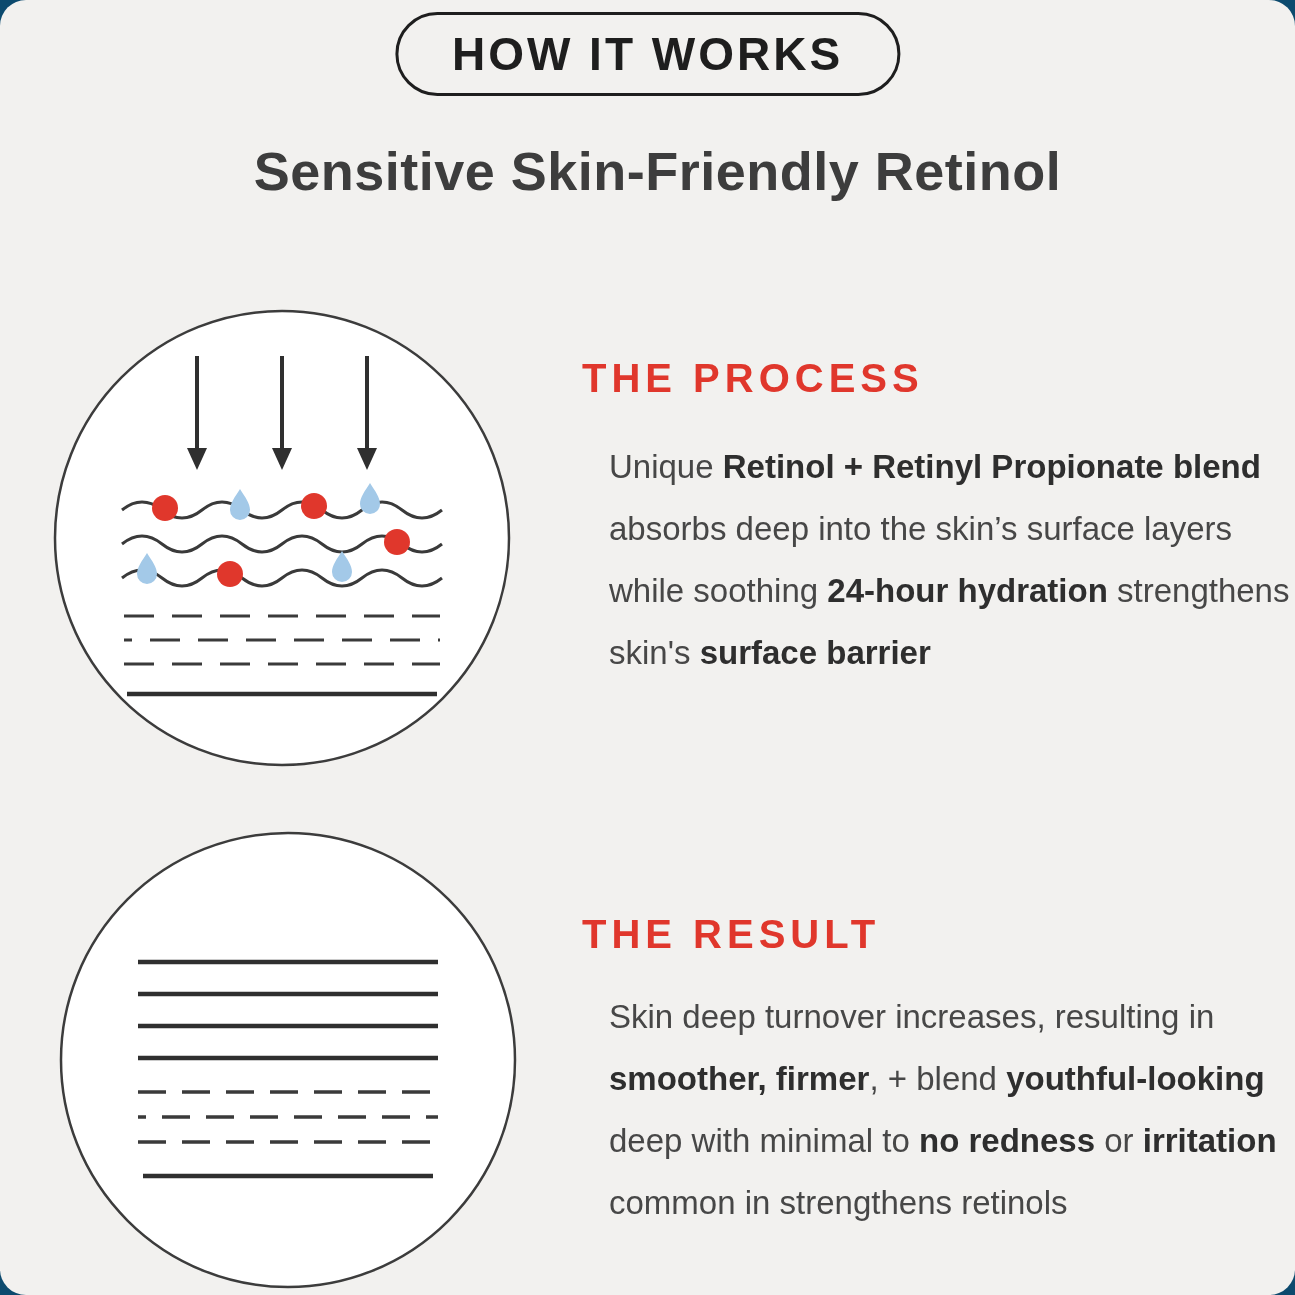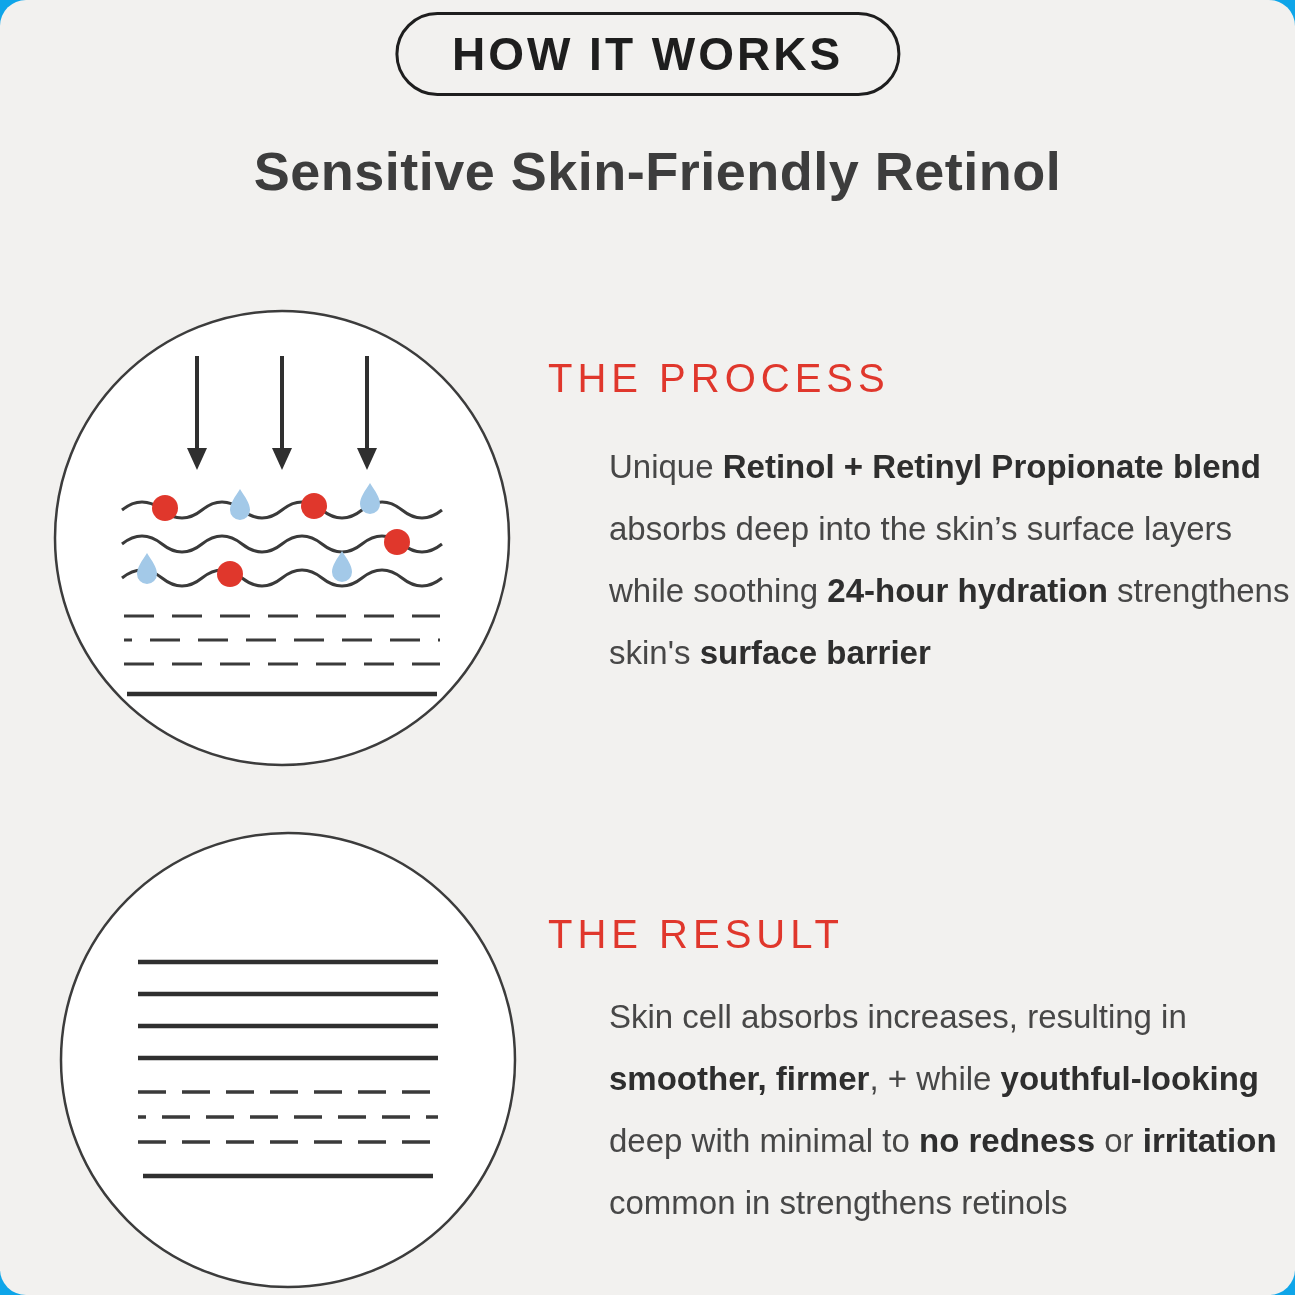--- a/index.html
+++ b/index.html
@@ -11,21 +11,21 @@
   }
   *{box-sizing:border-box;margin:0;padding:0;}
   body{
     background:#ffffff;
     font-family:"Liberation Sans", sans-serif;
     width:1295px;height:1295px;
   }
   .canvas{
     position:relative;
     width:1295px;height:1295px;
-    background:#0ea5e9;
+    background:#0c4a6e;
   }
   .card{
     position:absolute;
     inset:0;
     background:var(--bg);
     border-radius:26px;
     overflow:hidden;
   }
   .badge{
     position:absolute;
@@ -50,23 +50,23 @@
     letter-spacing:0.5px;
     margin-left:20px;
   }
   .illustration{
     position:absolute;
   }
   .illustration.process{left:52px;top:308px;}
   .illustration.result{left:58px;top:830px;}
   .section-heading{
     position:absolute;
-    left:548px;
+    left:582px;
     font-size:40px;
-    font-weight:400;
+    font-weight:700;
     letter-spacing:5px;
     color:var(--accent);
   }
   .section-heading.process{top:356px;}
   .section-heading.result{top:912px;}
   .section-body{
     position:absolute;
     left:609px;
     width:692px;
     font-size:33px;
@@ -145,16 +145,16 @@
       <g stroke="#3a3a3a" stroke-width="3.5">
         <line x1="80" y1="262" x2="380" y2="262" stroke-dasharray="28 16"></line>
         <line x1="80" y1="287" x2="380" y2="287" stroke-dasharray="28 16" stroke-dashoffset="20"></line>
         <line x1="80" y1="312" x2="380" y2="312" stroke-dasharray="28 16"></line>
       </g>
       <line x1="85" y1="346" x2="375" y2="346" stroke="#2f2f2f" stroke-width="4.5"></line>
     </svg>
 
     <h2 class="section-heading result">THE RESULT</h2>
 
-    <p class="section-body result"><span>Skin cell absorbs increases, resulting in </span><span class="b">smoother, firmer</span><span>, + while </span><span class="b">youthful-looking</span><span> deep with minimal to </span><span class="b">no redness</span><span> or </span><span class="b">irritation</span><span> common in strengthens retinols</span></p>
+    <p class="section-body result"><span>Skin deep turnover increases, resulting in </span><span class="b">smoother, firmer</span><span>, + blend </span><span class="b">youthful-looking</span><span> deep with minimal to </span><span class="b">no redness</span><span> or </span><span class="b">irritation</span><span> common in strengthens retinols</span></p>
 
   </div>
 </div>
 
 </body></html>

